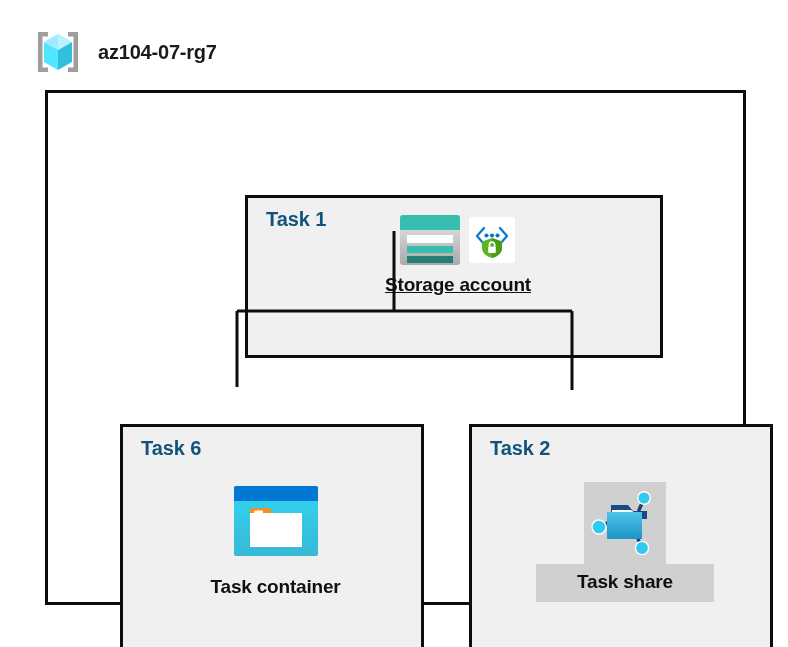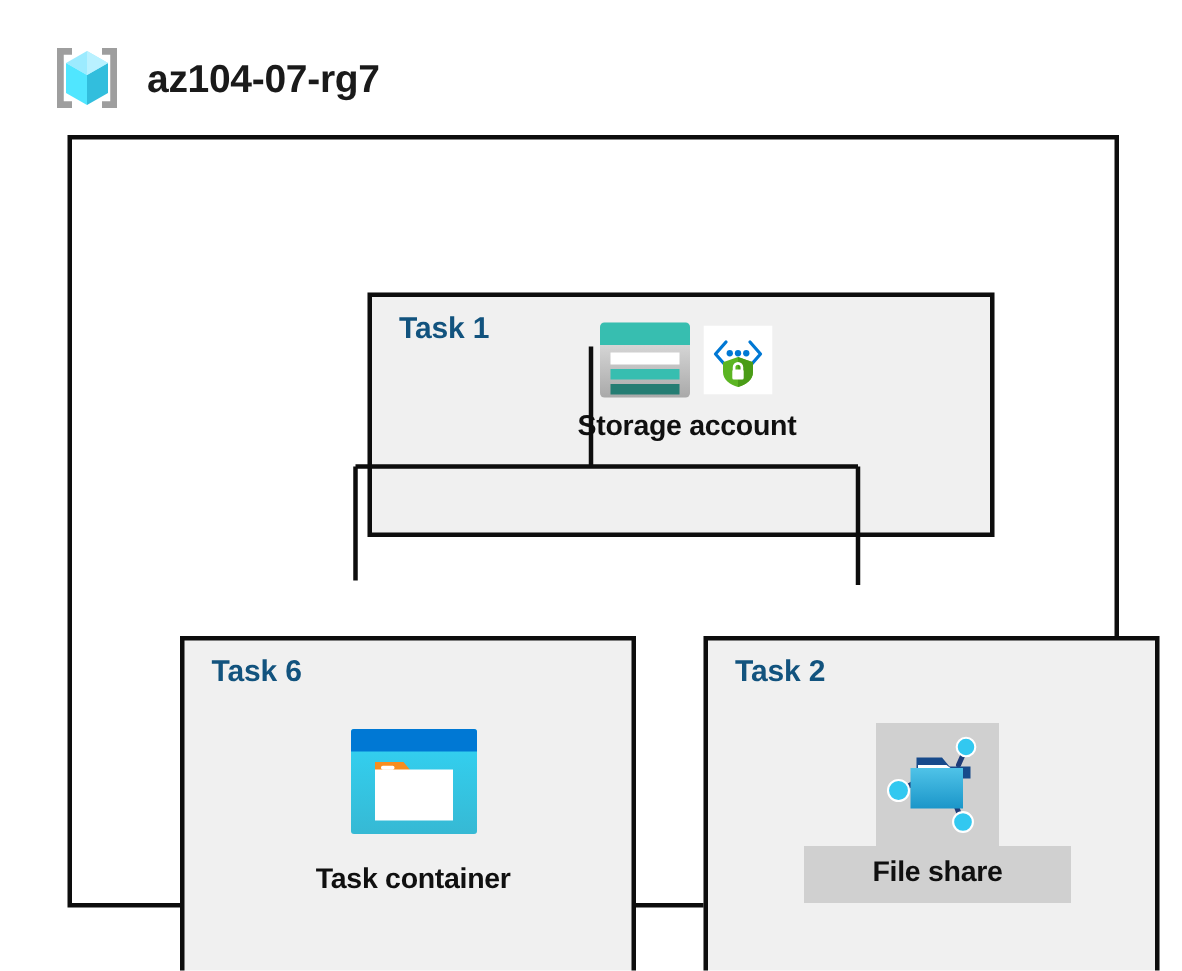--- a/index.html
+++ b/index.html
@@ -24,21 +24,21 @@
     align-items: center;
     gap: 14px;
   }
   #rg-icon {
     width: 52px;
     height: 52px;
     flex: 0 0 auto;
     display: block;
   }
   #rg-title {
-    font-size: 26px;
+    font-size: 20px;
     font-weight: bold;
     color: #1a1a1a;
     letter-spacing: -0.2px;
     white-space: nowrap;
   }
 
   
   #rg-box {
     position: absolute;
     left: 45px;
@@ -92,21 +92,21 @@
     left: 156px;
     top: 16px;
     width: 106px;
   }
   #node-storage .icon-row {
     display: flex;
     align-items: center;
     gap: 8px;
     margin-bottom: 8px;
   }
-  #node-storage .node-caption { margin-left: 2px; }
+  #node-storage .node-caption { margin-left: 2px; text-decoration: underline; }
 
   
   #node-blob {
     left: 55px;
     top: 58px;
     width: 195px;
   }
   #node-blob .node-caption { margin-top: 19px; }
 
   
@@ -255,21 +255,21 @@
           <path d="M25 24 H44 L52 30 H25 Z" fill="#ffffff"></path>
 
           <path d="M20 26 H55 V53 H20 Z" fill="url(#fsFolder)"></path>
 
           <circle cx="57" cy="12" r="6.2" fill="#32c8f0" stroke="#ffffff" stroke-width="1.4"></circle>
           <circle cx="12" cy="41" r="7" fill="#32c8f0" stroke="#ffffff" stroke-width="1.4"></circle>
           <circle cx="55" cy="62" r="6.6" fill="#32c8f0" stroke="#ffffff" stroke-width="1.4"></circle>
         </svg>
       </div>
       <div class="caption-plate">
-        <div class="node-caption">File share</div>
+        <div class="node-caption">Task share</div>
       </div>
     </div>
   </div>
 
 </div>
 
 <svg id="connectors" viewBox="0 0 788 647">
 
   <path d="M394 231 L394 311" stroke="#0d0d0d" stroke-width="3" fill="none"></path>
 

